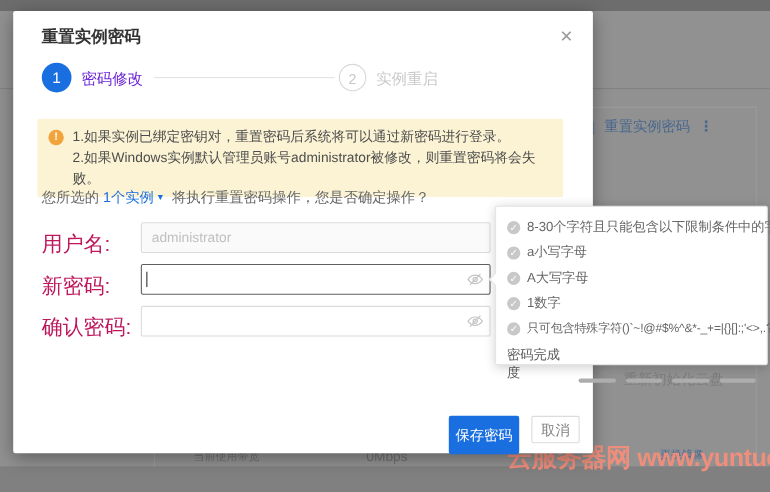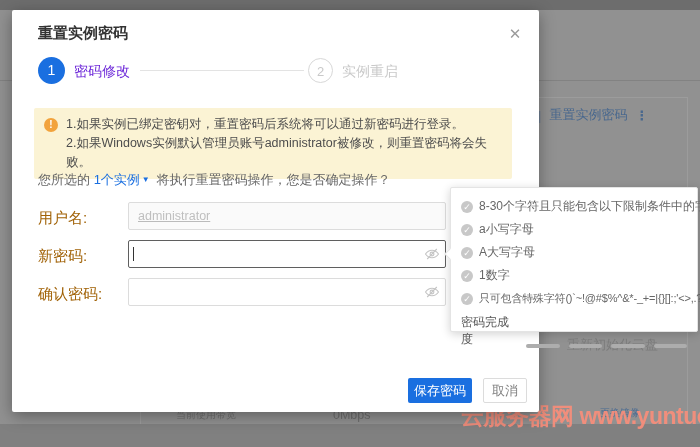--- a/index.html
+++ b/index.html
@@ -42,31 +42,31 @@
            padding:7px 10px 7px 32px;font-size:12.5px;line-height:19px;color:#4d4d4d;}
   .warning-icon{position:absolute;left:10px;top:10px;width:14px;height:14px;border-radius:50%;background:#f2a33c;
                 color:#fff;font-size:10px;font-weight:bold;line-height:14px;text-align:center;}
 
   
   .confirm{position:absolute;left:26px;top:161px;font-size:13px;color:#666;}
   .confirm .sel{color:#1a6fe0;cursor:pointer;}
   .confirm .caret{color:#1a6fe0;font-size:8px;vertical-align:2px;margin:0 3px 0 2px;}
 
   
-  .f-label{position:absolute;left:26px;font-size:15px;color:#a16207;}
+  .f-label{position:absolute;left:26px;font-size:19px;color:#be185d;}
   .f-input{position:absolute;left:116px;width:318px;height:28px;border:1px solid #dcdcdc;border-radius:2px;
-           background:#fff;font-size:12.5px;color:#333;padding:0 26px 0 9px;outline:none;text-decoration:underline;}
+           background:#fff;font-size:12.5px;color:#333;padding:0 26px 0 9px;outline:none;}
   .f-input.disabled{background:#fafafa;color:#bbb;}
   .f-input.focused{border-color:#5f5f5f;}
   .f-input::placeholder{color:#bfbfbf;}
   .eye{position:absolute;width:16px;height:16px;left:412px;color:#c4c4c4;cursor:pointer;}
   .cursorbar{position:absolute;left:121px;width:1px;height:14px;background:#333;}
 
   
-  .btn-save{position:absolute;left:396px;top:368px;width:64px;height:25px;background:#1a6fe0;color:#fff;border:none;
+  .btn-save{position:absolute;left:396px;top:368px;width:64px;height:35px;background:#1a6fe0;color:#fff;border:none;
             border-radius:2px;font-size:13px;cursor:pointer;}
   .btn-cancel{position:absolute;left:471px;top:368px;width:44px;height:25px;background:#fff;color:#808080;
               border:1px solid #dcdcdc;border-radius:2px;font-size:13px;cursor:pointer;}
 
   
   .tooltip{position:absolute;left:450px;top:187px;width:248px;height:145px;background:#fff;border:1px solid #e4e4e4;
            border-radius:2px;box-shadow:0 2px 10px rgba(0,0,0,.18);z-index:20;padding:7px 10px;}
   .tooltip-arrow{position:absolute;left:-5px;top:62px;width:8px;height:8px;background:#fff;
                  border-left:1px solid #e4e4e4;border-bottom:1px solid #e4e4e4;transform:rotate(45deg);}
   .rule{display:flex;align-items:center;gap:6px;height:23px;font-size:12px;color:#666;white-space:nowrap;}

